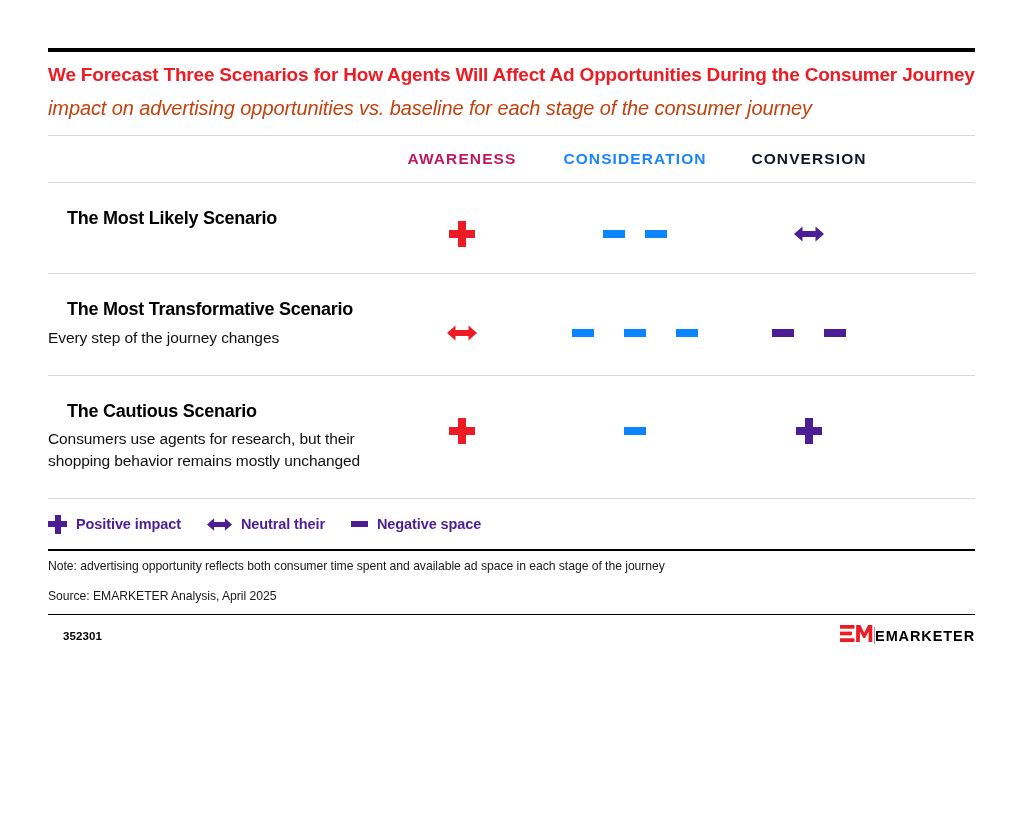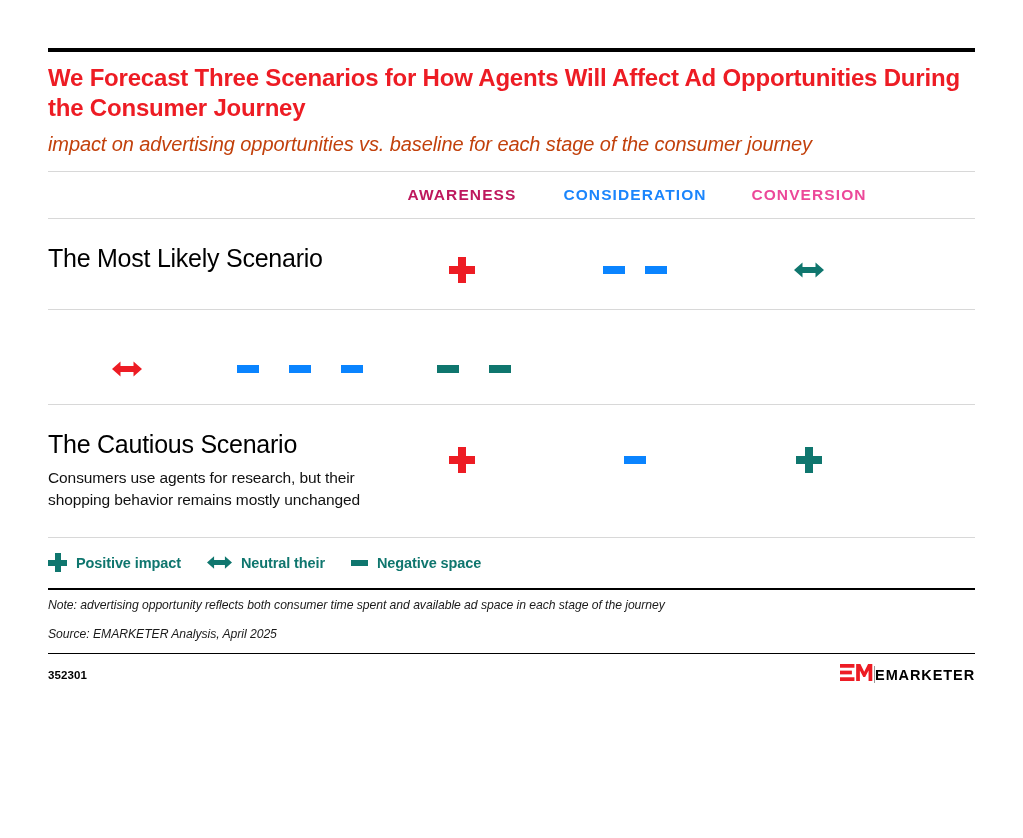--- a/index.html
+++ b/index.html
@@ -23,21 +23,21 @@
   }
 
   
   .top-rule {
     height: 4px;
     background: #000000;
     margin-top: 48px;
   }
   .title {
     color: #ED1C24;
-    font-size: 24px;
+    font-size: 19px;
     font-weight: bold;
     line-height: 1.26;
     letter-spacing: -0.2px;
     margin-top: 11px;
   }
   .subtitle {
     font-style: italic;
     font-size: 20px;
     line-height: 1.3;
     color: #c2410c;
@@ -61,37 +61,38 @@
     padding-left: 335px;
   }
   .col-head-cell {
     font-size: 15.5px;
     font-weight: bold;
     letter-spacing: 1.1px;
     text-align: center;
   }
   .c-awareness     { color: #be185d; width: 158px; }
   .c-consideration { color: #1A85FC; width: 188px; }
-  .c-conversion    { color: #ec4899; width: 160px; }
+  .c-conversion    { color: #0f172a; width: 160px; }
 
   .row {
     display: flex;
     align-items: flex-start;
     position: relative;
   }
   .row-label {
     width: 335px;
     padding-right: 18px;
     box-sizing: border-box;
   }
   .row-title {
-    font-size: 25px;
-    font-weight: normal;
+    font-size: 18px;
+    font-weight: bold;
     line-height: 1.26;
     letter-spacing: -0.25px;
+    margin-left: 19px;
   }
   .row-desc {
     font-size: 15.5px;
     line-height: 1.42;
     margin-top: 6px;
     color: #111111;
     letter-spacing: -0.1px;
   }
   .cells {
     display: flex;
@@ -116,21 +117,21 @@
   .sym-plus::before { left: 9px; top: 0; width: 8px; height: 26px; }
   .sym-plus::after  { top: 9px; left: 0; height: 8px; width: 26px; }
 
   .sym-minus { width: 22px; height: 8px; background: currentColor; }
 
   .sym-arrow { width: 30px; height: 18px; }
   .sym-arrow svg { display: block; }
 
   .red   { color: #ED1C24; }
   .blue  { color: #0A84FF; }
-  .black { color: #0f766e; }
+  .black { color: #4c1d95; }
 
   
   .legend {
     display: flex;
     align-items: center;
     gap: 26px;
     height: 50px;
   }
   .legend-item {
     display: flex;
@@ -147,37 +148,37 @@
     font-weight: bold;
     letter-spacing: -0.1px;
   }
 
   
   .rule-dark {
     height: 2px;
     background: #000000;
   }
   .note {
-    font-style: italic;
     font-size: 12.2px;
     line-height: 1.42;
     color: #1a1a1a;
     margin-top: 7px;
     letter-spacing: -0.05px;
   }
   .rule-thin-dark {
     height: 1.5px;
     background: #000000;
     margin-top: 9px;
   }
   .footbar {
     display: flex;
     align-items: center;
     justify-content: space-between;
     margin-top: 9px;
+    margin-left: 15px;
   }
   .report-id {
     font-size: 11.5px;
     font-weight: bold;
     letter-spacing: 0.1px;
   }
   .brand {
     display: flex;
     align-items: center;
   }
@@ -230,20 +231,24 @@
             <path d="M0 9 L8.5 1.5 L8.5 6 L21.5 6 L21.5 1.5 L30 9 L21.5 16.5 L21.5 12 L8.5 12 L8.5 16.5 Z" fill="currentColor"></path>
           </svg>
         </span>
       </div>
     </div>
   </div>
 
   <div class="rule-light"></div>
 
   <div class="row" style="padding:24px 0 26px;">
+    <div class="row-label">
+      <div class="row-title">The Most Transformative Scenario</div>
+      <div class="row-desc">Every step of the journey changes</div>
+    </div>
     <div class="cells" style="padding-top:26px;">
       <div class="cell cell-awareness red">
         <span class="sym sym-arrow">
           <svg viewBox="0 0 30 18" width="30" height="18" aria-hidden="true">
             <path d="M0 9 L8.5 1.5 L8.5 6 L21.5 6 L21.5 1.5 L30 9 L21.5 16.5 L21.5 12 L8.5 12 L8.5 16.5 Z" fill="currentColor"></path>
           </svg>
         </span>
       </div>
       <div class="cell cell-consideration blue" style="gap:30px;">
         <span class="sym sym-minus"></span>

